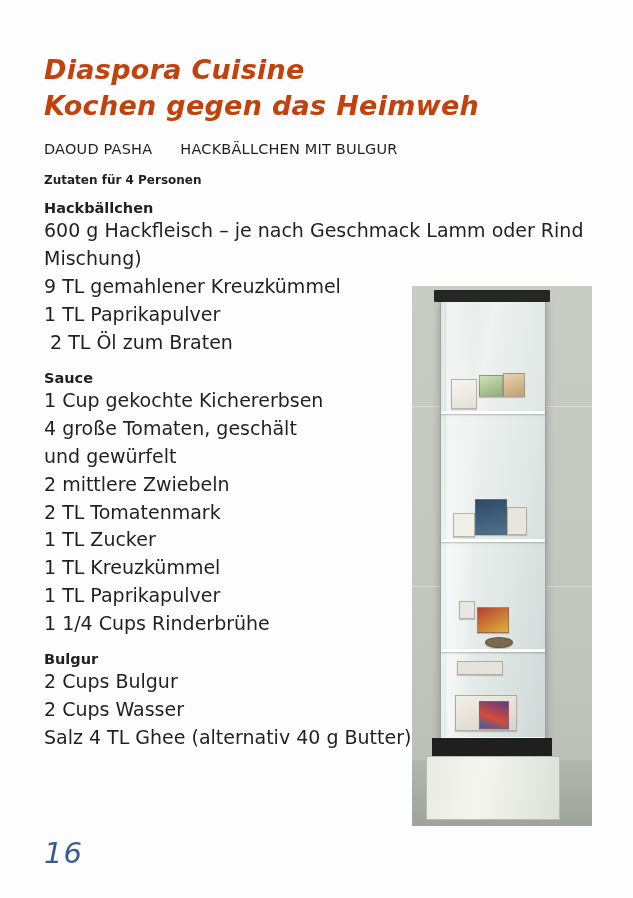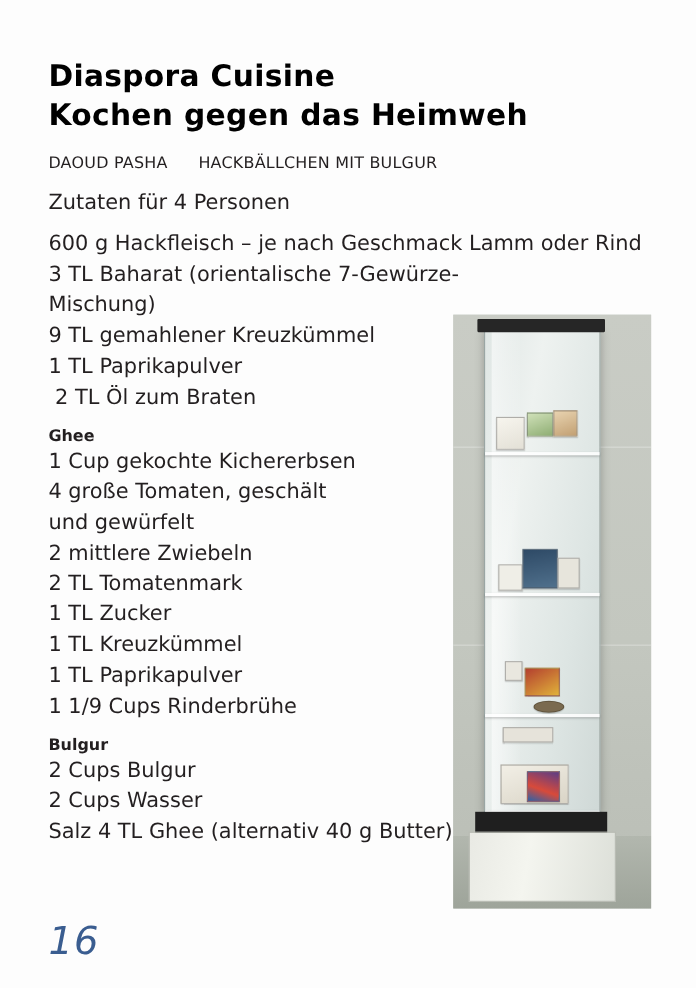--- a/index.html
+++ b/index.html
@@ -22,39 +22,40 @@
     height: 898px;
     background: #fdfdfd;
   }
   .content {
     position: absolute;
     left: 44px;
     top: 52px;
     width: 545px;
   }
   .title-block {
-    color: #000000;
+    color: #c2410c;
+    font-style: italic;
     font-weight: 600;
     font-size: 27px;
     line-height: 1.32;
     letter-spacing: 0.3px;
   }
   .title-line { display: block; white-space: nowrap; }
   .subtitle {
     margin-top: 18px;
     font-size: 14.5px;
     letter-spacing: 0.2px;
     color: #231f20;
   }
   .subtitle .dish { display: inline-block; }
   .subtitle .sep { display: inline-block; width: 28px; }
   .serves {
     margin-top: 16px;
-    font-size: 19px;
-    font-weight: normal;
+    font-size: 12px;
+    font-weight: bold;
   }
   .columns {
     position: relative;
   }
   .recipe-col {
     width: 345px;
   }
   .section {
     margin-top: 13px;
   }
@@ -161,21 +162,21 @@
   .it-l { left: 16px; top: 360px; width: 44px; height: 12px; background: #e6e3da; }
   .floor {
     position: absolute;
     left: 0; bottom: 0; width: 100%; height: 66px;
     background: linear-gradient(180deg,#b2b7ae 0%, #9ea49a 100%);
   }
   .page-number {
     position: absolute;
     left: 44px;
     top: 836px;
-    font-size: 35px;
+    font-size: 29px;
     font-style: italic;
     color: #3a5d90;
     font-weight: 500;
     letter-spacing: 1px;
   }
 </style>
 </head>
 <body>
 
 <div class="page">
@@ -190,39 +191,39 @@
     <div class="subtitle">
       <span class="dish">DAOUD PASHA</span><span class="sep"></span><span class="dish">HACKBÄLLCHEN MIT BULGUR</span>
     </div>
 
     <div class="serves">Zutaten für 4 Personen</div>
 
     <div class="columns">
       <div class="recipe-col">
 
         <div class="section">
+          <div class="section-head">Hackbällchen</div>
           <div class="line">600 g Hackfleisch – je nach Geschmack Lamm oder Rind</div>
-          <div class="line">3 TL Baharat (orientalische 7-Gewürze-</div>
           <div class="line">Mischung)</div>
           <div class="line">9 TL gemahlener Kreuzkümmel</div>
           <div class="line">1 TL Paprikapulver</div>
           <div class="line"> 2 TL Öl zum Braten</div>
         </div>
 
         <div class="section">
-          <div class="section-head">Ghee</div>
+          <div class="section-head">Sauce</div>
           <div class="line">1 Cup gekochte Kichererbsen</div>
           <div class="line">4 große Tomaten, geschält</div>
           <div class="line">und gewürfelt</div>
           <div class="line">2 mittlere Zwiebeln</div>
           <div class="line">2 TL Tomatenmark</div>
           <div class="line">1 TL Zucker</div>
           <div class="line">1 TL Kreuzkümmel</div>
           <div class="line">1 TL Paprikapulver</div>
-          <div class="line">1 1/9 Cups Rinderbrühe</div>
+          <div class="line">1 1/4 Cups Rinderbrühe</div>
         </div>
 
         <div class="section">
           <div class="section-head">Bulgur</div>
           <div class="line">2 Cups Bulgur</div>
           <div class="line">2 Cups Wasser</div>
           <div class="line">Salz 4 TL Ghee (alternativ 40 g Butter)</div>
         </div>
 
       </div>

